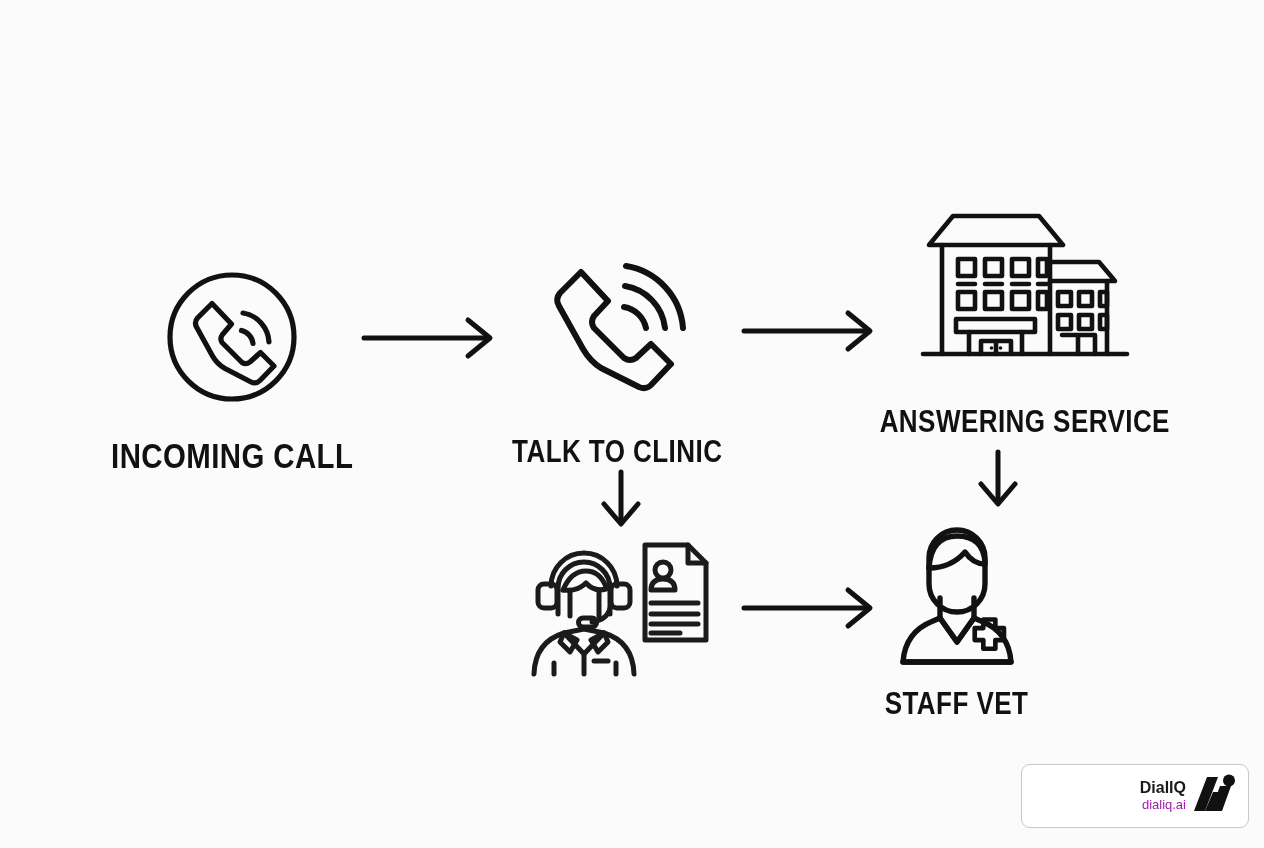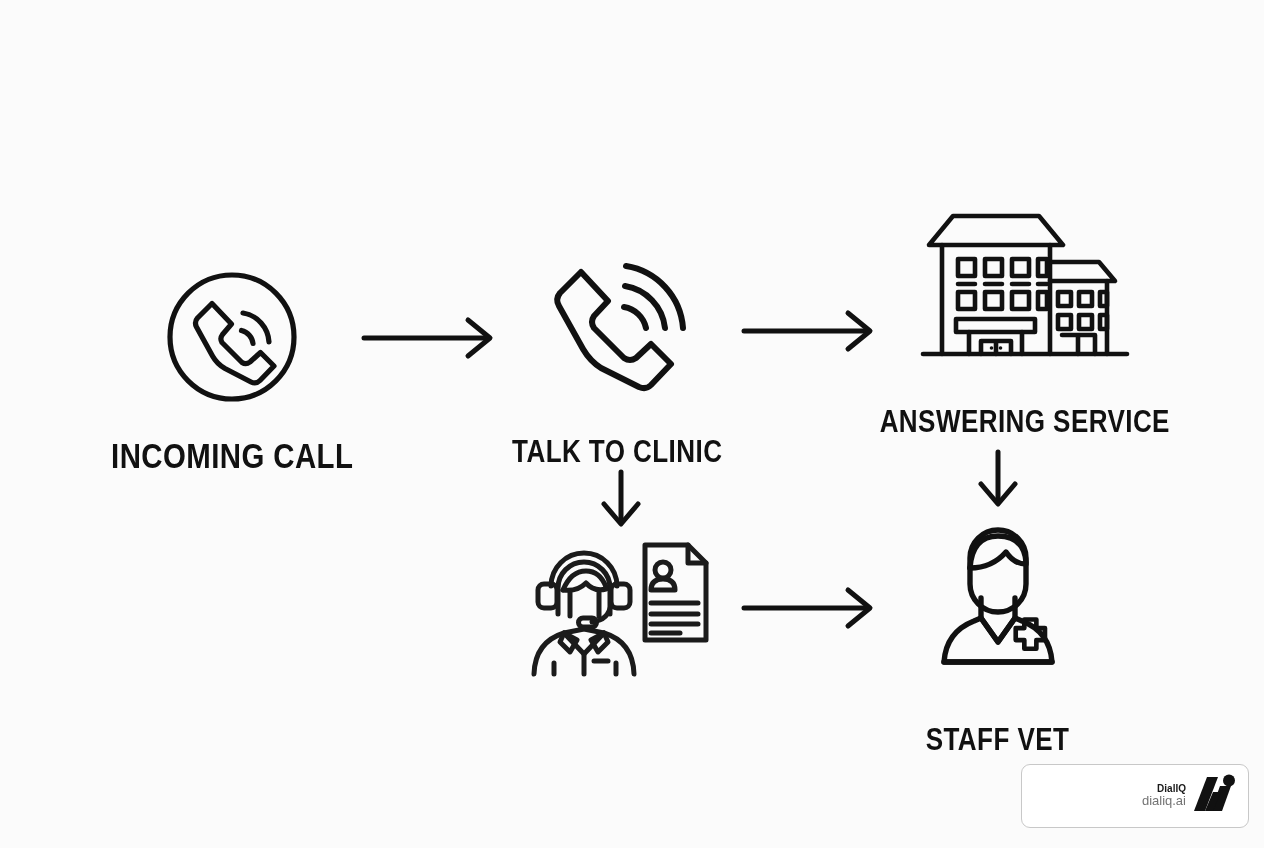--- a/index.html
+++ b/index.html
@@ -47,21 +47,21 @@
   #node-incoming-call .node-label   { font-size: 35px; margin-top: 30px; }
 
   #node-talk-to-clinic  { left: 515px; top: 258px;  width: 205px; }
   #node-talk-to-clinic .node-label  { font-size: 31px; margin-top: 22px; }
 
   #node-answering-service { left: 896px; top: 208px; width: 258px; }
   #node-answering-service .node-label { font-size: 31px; margin-top: 22px; }
 
   #node-answering-team  { left: 530px; top: 530px;  width: 180px; }
 
-  #node-staff-vet       { left: 910px; top: 522px;  width: 175px; gap: 36px; }
+  #node-staff-vet       { left: 869px; top: 522px;  width: 175px; }
   #node-staff-vet .node-label       { font-size: 31px; margin-top: 14px; }
 
   
   .arrow { position: absolute; }
   #arrow-call-to-clinic   { left: 360px; top: 312px; }
   #arrow-clinic-to-service{ left: 740px; top: 305px; }
   #arrow-clinic-to-team   { left: 595px; top: 468px; }
   #arrow-service-to-vet   { left: 972px; top: 448px; }
   #arrow-team-to-vet      { left: 740px; top: 582px; }
 
@@ -83,29 +83,29 @@
     gap: 8px;
   }
   #watermark-text {
     display: flex;
     flex-direction: column;
     align-items: flex-end;
     line-height: 1.15;
   }
   #watermark-brand {
     font-family: "Liberation Sans", sans-serif;
-    font-size: 10px;
+    font-size: 16px;
     font-weight: 700;
     color: #1a1a1a;
   }
   #watermark-url {
     font-family: "Liberation Sans", sans-serif;
     font-size: 13px;
     font-weight: 400;
-    color: #737373;
+    color: #a21caf;
   }
 </style>
 </head>
 <body>
 
 <div id="canvas">
 
   <div class="node" id="node-incoming-call">
     <span class="node-icon">
       <svg width="134" height="134" viewBox="0 0 134 134" fill="none" stroke="#111111" stroke-width="5.2" stroke-linecap="round" stroke-linejoin="round">

